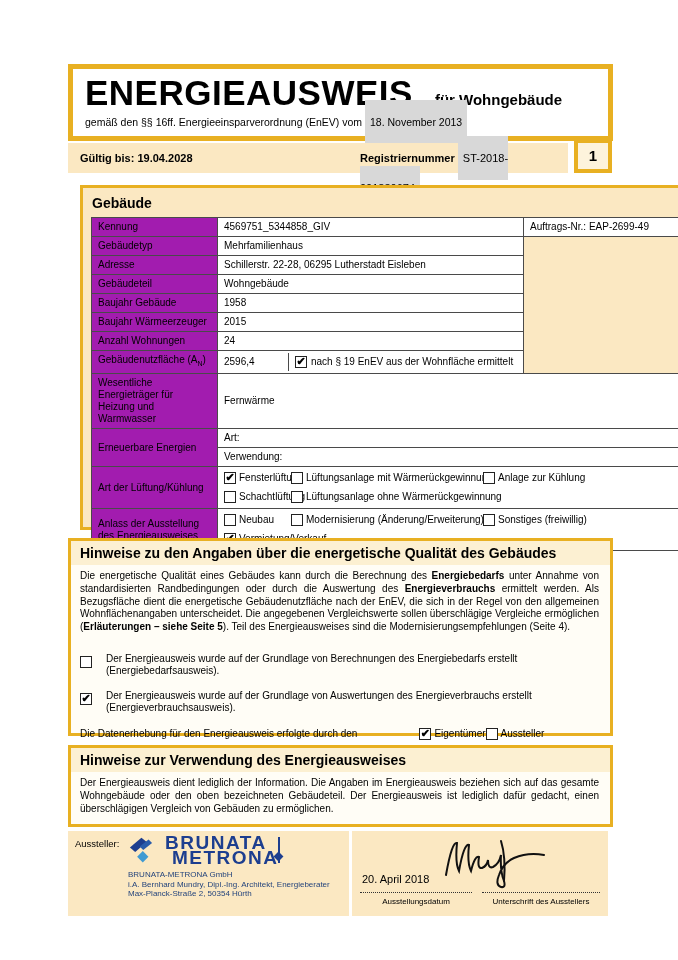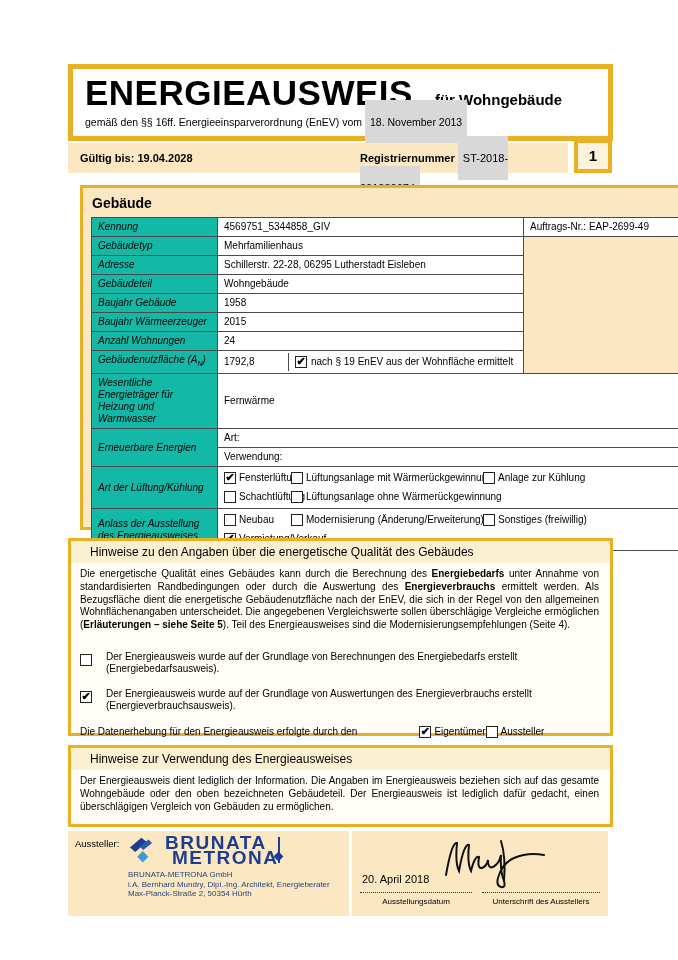--- a/index.html
+++ b/index.html
@@ -18,40 +18,40 @@
   .valid-strip{position:absolute;left:68px;top:143px;width:500px;height:30px;background:#fbe8c2;font-size:11px;line-height:30px;}
   .valid-strip .valid{margin-left:12px;font-weight:bold;}
   .valid-strip .reg{position:absolute;left:292px;top:0;}
   .page-num-box{position:absolute;left:574px;top:139px;width:38px;height:34px;border:4px solid #e8b022;background:#fdf3dc;box-sizing:border-box;text-align:center;font-size:15px;font-weight:bold;line-height:26px;}
 
   
   .panel{position:absolute;left:80px;top:185px;width:616px;height:345px;border:3px solid #e8b022;background:#fbe8c2;box-sizing:border-box;padding:4px 8px;}
   .panel-title{font-size:14px;font-weight:bold;margin:3px 0 6px 1px;}
   table.gt{width:100%;border-collapse:collapse;font-size:10px;table-layout:fixed;}
   table.gt td{border:1px solid #4a4a4a;padding:3px 6px;vertical-align:middle;line-height:12px;}
-  td.lab{background:#14b8a6;width:113px;font-style:italic;}
+  td.lab{background:#a21caf;width:113px;}
   td.val{background:#fff;}
   td.spacer{border:none;background:transparent;}
   td.extra{background:#fff;width:148px;}
   td.tall{padding-top:6px;padding-bottom:6px;}
   .split{display:flex;align-items:center;margin:-3px -6px;}
   .split .num{flex:0 0 58px;padding:3px 6px;border-right:1px solid #4a4a4a;}
   .split .chk{flex:1;padding:3px 6px;display:flex;align-items:center;gap:4px;}
   .optgrid{display:grid;grid-template-columns:67px 192px auto;margin:2px 0;align-items:center;}
   .optrow2{margin-top:7px;}
   .opt{display:flex;align-items:center;gap:3px;white-space:nowrap;}
 
   
   .cb{display:inline-block;width:10px;height:10px;border:1.4px solid #222;background:#fff;font-size:11px;line-height:9px;text-align:center;font-weight:bold;overflow:visible;flex:0 0 auto;}
 
   
   .note-panel{position:absolute;left:68px;width:545px;border:3px solid #e8b022;background:#fffdf6;box-sizing:border-box;}
   .np1{top:538px;height:198px;}
   .np2{top:745px;height:82px;}
-  .note-title{background:#fcf0d2;font-size:12px;font-weight:normal;padding:4px 19px;}
+  .note-title{background:#fcf0d2;font-size:14px;font-weight:bold;padding:4px 9px;}
   .note-body{padding:5px 11px 6px 9px;font-size:10px;line-height:12.8px;text-align:justify;}
   .note-opts{padding:0 9px;}
   .note-opt{display:flex;gap:14px;margin-top:13px;align-items:flex-start;}
   .note-opt .cb{margin-top:3px;}
   .note-opt .txt{font-size:10px;line-height:12px;max-width:470px;}
   .daten-row{display:flex;align-items:center;margin:14px 9px 0 9px;font-size:10px;}
   .daten-row .opt1{margin-left:62px;}
   .daten-row .opt2{}
 
   
@@ -130,21 +130,21 @@
         <td class="val">2015</td>
       </tr>
       <tr>
         <td class="lab">Anzahl Wohnungen</td>
         <td class="val">24</td>
       </tr>
       <tr>
         <td class="lab tall"><span>Gebäudenutzfläche (A</span><sub class="an">N</sub><span>)</span></td>
         <td class="val tall">
           <div class="split">
-            <span class="num">1792,8</span>
+            <span class="num">2596,4</span>
             <span class="chk">
               <span class="cb">✔</span>
               <span>nach § 19 EnEV aus der Wohnfläche ermittelt</span>
             </span>
           </div>
         </td>
       </tr>
       <tr>
         <td class="lab">Wesentliche Energieträger für Heizung und Warmwasser</td>
         <td class="val" colspan="2">Fernwärme</td>

